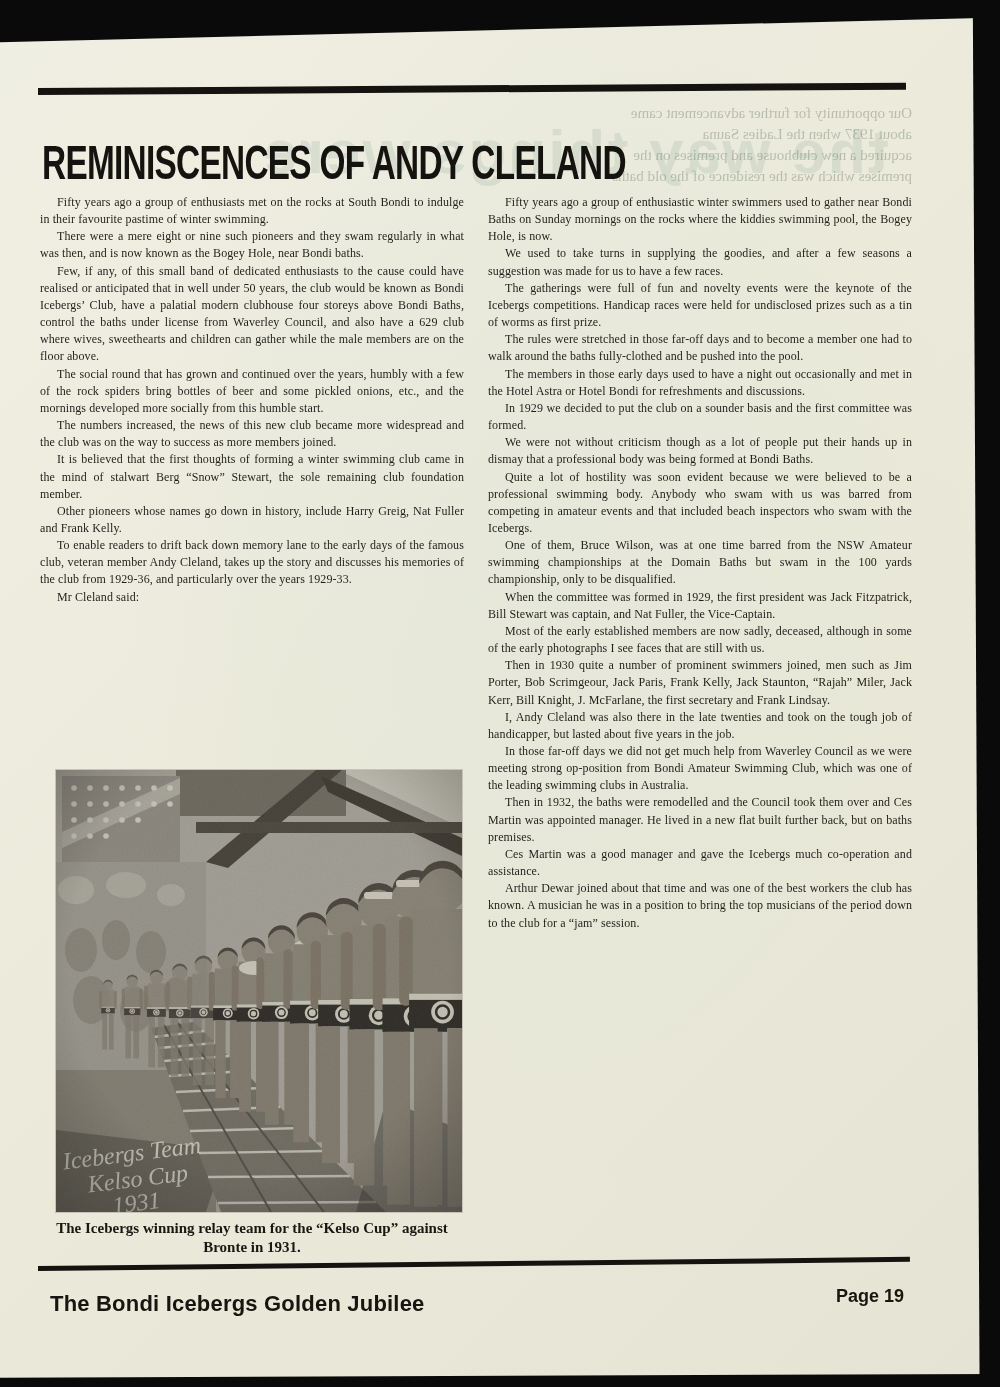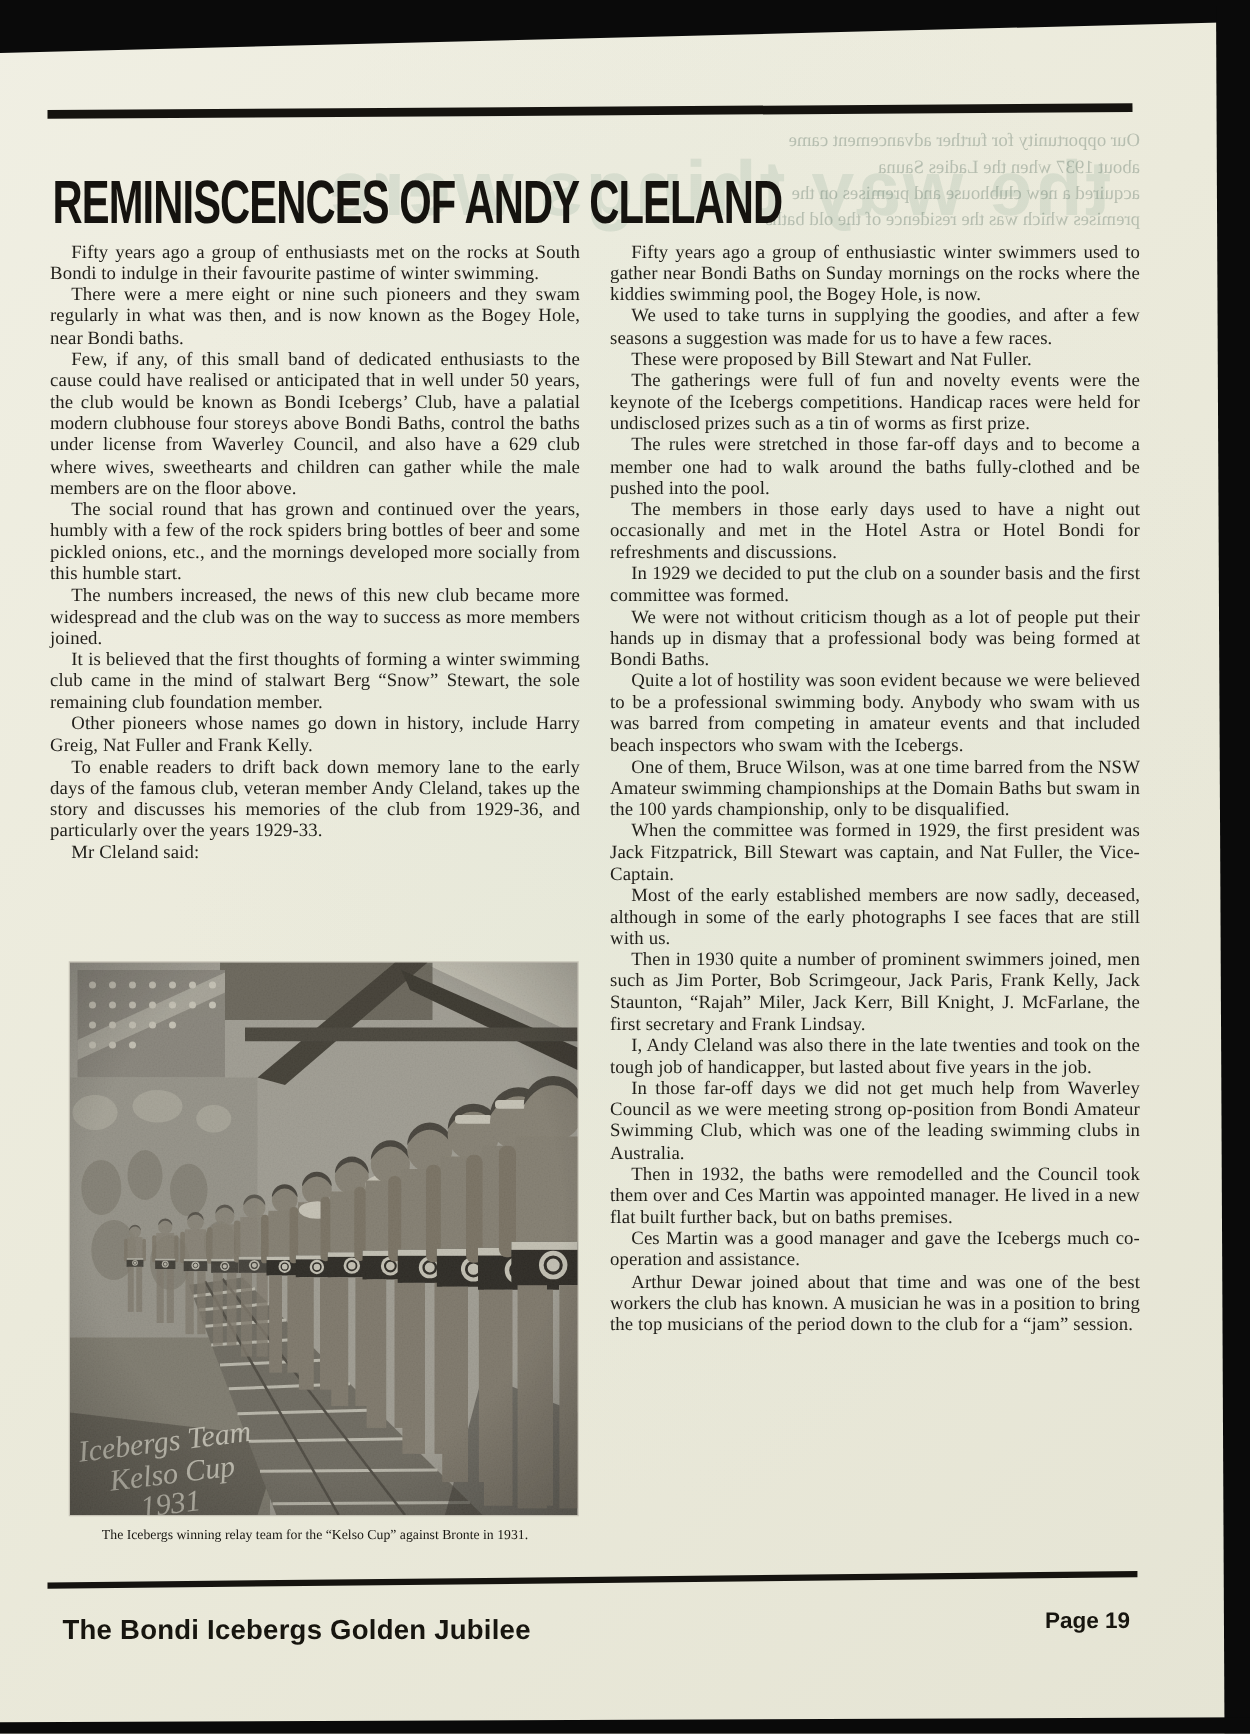--- a/index.html
+++ b/index.html
@@ -33,29 +33,29 @@
   
   .ghost-headline{position:absolute;left:225px;top:116px;width:700px;text-align:center;
     font-family:"Liberation Sans",sans-serif;font-weight:700;font-size:62px;letter-spacing:2px;
     color:rgba(104,138,122,0.15);transform:scaleX(-1);white-space:nowrap;pointer-events:none;}
   .ghost-lines{position:absolute;left:488px;top:103px;width:424px;
     font-size:15px;line-height:21px;text-align:justify;color:rgba(96,118,106,0.38);
     transform:scaleX(-1);pointer-events:none;}
   .ghost-lines p{margin:0;}
   
   .col{position:absolute;width:424px;color:#211f1a;
-    font-size:15px;line-height:17.15px;text-align:justify;letter-spacing:0.1px;}
+    font-size:12px;line-height:17.15px;text-align:justify;letter-spacing:0.1px;}
   .col p{margin:0;text-indent:17px;}
   .col-left{left:40px;top:194px;}
   .col-right{left:488px;top:194px;}
   
   .photo{position:absolute;left:56px;top:770px;width:406px;height:442px;background:#b5b2a7;
     box-shadow:0 0 0 1px #c6c3b6;}
   .caption{position:absolute;left:40px;top:1219px;width:424px;text-align:center;
-    font-weight:400;font-size:11px;line-height:18.5px;color:#191712;}
+    font-weight:700;font-size:15px;line-height:18.5px;color:#191712;}
   
   .footer-left{position:absolute;left:50px;top:1291px;
     font-family:"Liberation Sans",sans-serif;font-weight:700;font-size:22px;color:#17150f;letter-spacing:0.2px;}
   .footer-right{position:absolute;left:820px;top:1286px;width:100px;text-align:center;
     font-family:"Liberation Sans",sans-serif;font-weight:700;font-size:18px;color:#17150f;}
 </style>
 </head>
 <body>
 
 <div class="paper">
@@ -83,21 +83,20 @@
       <p>It is believed that the first thoughts of forming a winter swimming club came in the mind of stalwart Berg “Snow” Stewart, the sole remaining club foundation member.</p>
       <p>Other pioneers whose names go down in history, include Harry Greig, Nat Fuller and Frank Kelly.</p>
       <p>To enable readers to drift back down memory lane to the early days of the famous club, veteran member Andy Cleland, takes up the story and discusses his memories of the club from 1929-36, and particularly over the years 1929-33.</p>
       <p>Mr Cleland said:</p>
     </div>
 
   <div class="col col-right">
 
   <p>Fifty years ago a group of enthusiastic winter swimmers used to gather near Bondi Baths on Sunday mornings on the rocks where the kiddies swimming pool, the Bogey Hole, is now.</p>
       <p>We used to take turns in supplying the goodies, and after a few seasons a suggestion was made for us to have a few races.</p>
-      <p>These were proposed by Bill Stewart and Nat Fuller.</p>
       <p>The gatherings were full of fun and novelty events were the keynote of the Icebergs competitions. Handicap races were held for undisclosed prizes such as a tin of worms as first prize.</p>
       <p>The rules were stretched in those far-off days and to become a member one had to walk around the baths fully-clothed and be pushed into the pool.</p>
       <p>The members in those early days used to have a night out occasionally and met in the Hotel Astra or Hotel Bondi for refreshments and discussions.</p>
       <p>In 1929 we decided to put the club on a sounder basis and the first committee was formed.</p>
       <p>We were not without criticism though as a lot of people put their hands up in dismay that a professional body was being formed at Bondi Baths.</p>
       <p>Quite a lot of hostility was soon evident because we were believed to be a professional swimming body. Anybody who swam with us was barred from competing in amateur events and that included beach inspectors who swam with the Icebergs.</p>
       <p>One of them, Bruce Wilson, was at one time barred from the NSW Amateur swimming championships at the Domain Baths but swam in the 100 yards championship, only to be disqualified.</p>
       <p>When the committee was formed in 1929, the first president was Jack Fitzpatrick, Bill Stewart was captain, and Nat Fuller, the Vice-Captain.</p>
       <p>Most of the early established members are now sadly, deceased, although in some of the early photographs I see faces that are still with us.</p>
       <p>Then in 1930 quite a number of prominent swimmers joined, men such as Jim Porter, Bob Scrimgeour, Jack Paris, Frank Kelly, Jack Staunton, “Rajah” Miler, Jack Kerr, Bill Knight, J. McFarlane, the first secretary and Frank Lindsay.</p>

